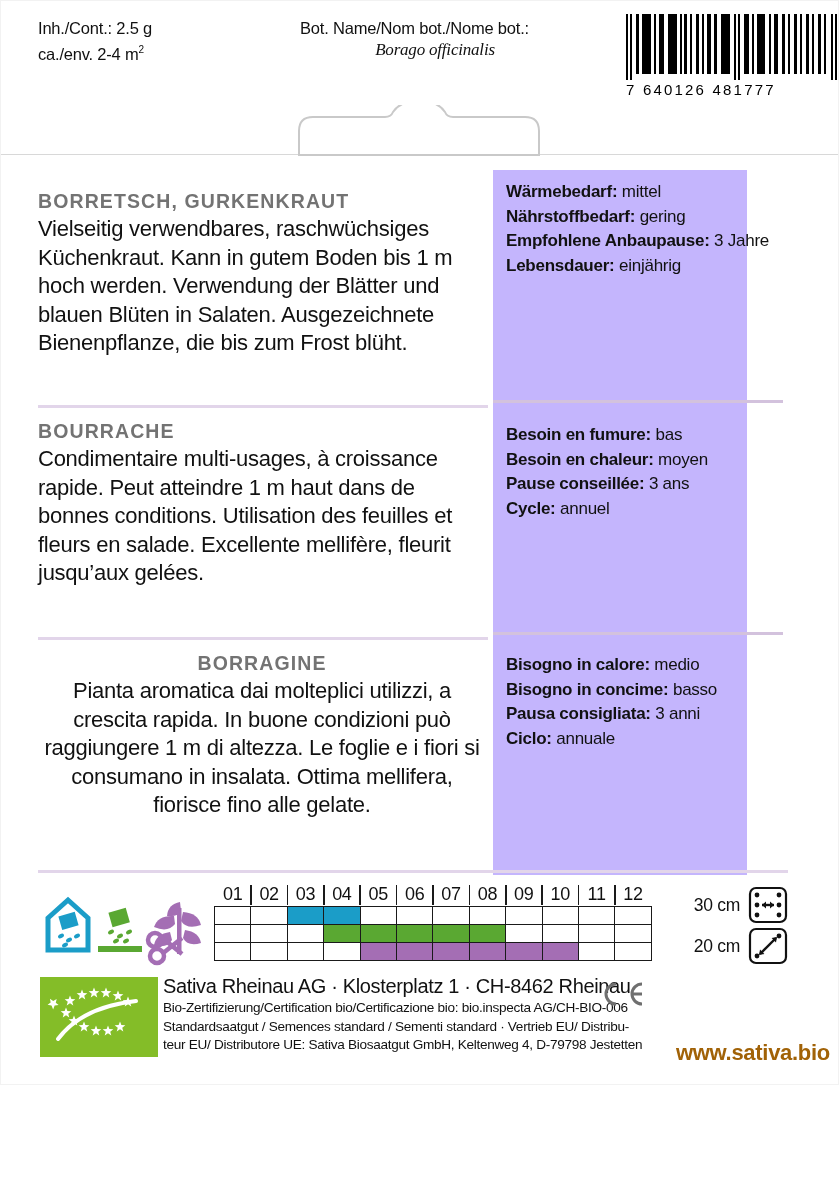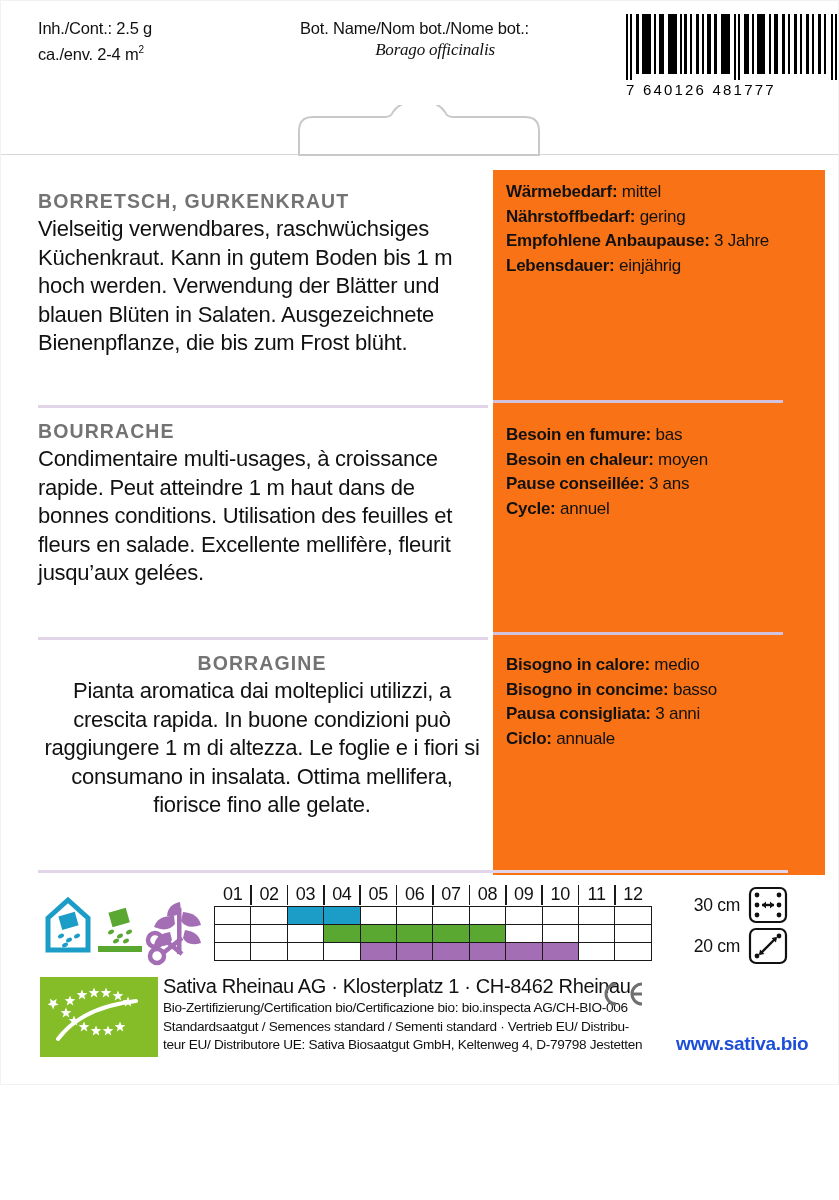--- a/index.html
+++ b/index.html
@@ -94,23 +94,23 @@
     position: absolute;
     left: 297px; top: 105px;
     width: 245px; height: 52px;
     z-index: 5;
   }
 
   
   #info-panel {
     position: absolute;
     left: 493px; top: 170px;
-    width: 332px;
+    width: 254px;
     height: 705px;
-    background: #f97316;
+    background: #c4b5fd;
   }
   .info-block { position: absolute; left: 13px; width: 272px; }
   .info-block .line {
     font-size: 17px;
     line-height: 24.5px;
     color: #111111;
     letter-spacing: -0.25px;
     white-space: nowrap;
   }
   .info-block .line b { font-weight: bold; }
@@ -252,24 +252,24 @@
     color: #111;
     letter-spacing: -0.3px;
   }
   #ce-mark {
     position: absolute;
     left: 598px; top: 6px;
     width: 48px; height: 26px;
   }
   #website {
     position: absolute;
-    left: 676px; top: 58px;
-    font-size: 19px;
+    left: 676px; top: 65px;
+    font-size: 22px;
     font-weight: bold;
-    color: #1d4ed8;
+    color: #a16207;
     letter-spacing: -0.3px;
   }
 </style>
 </head>
 <body>
 
 <div id="packet">
 
   <div id="header">
 

